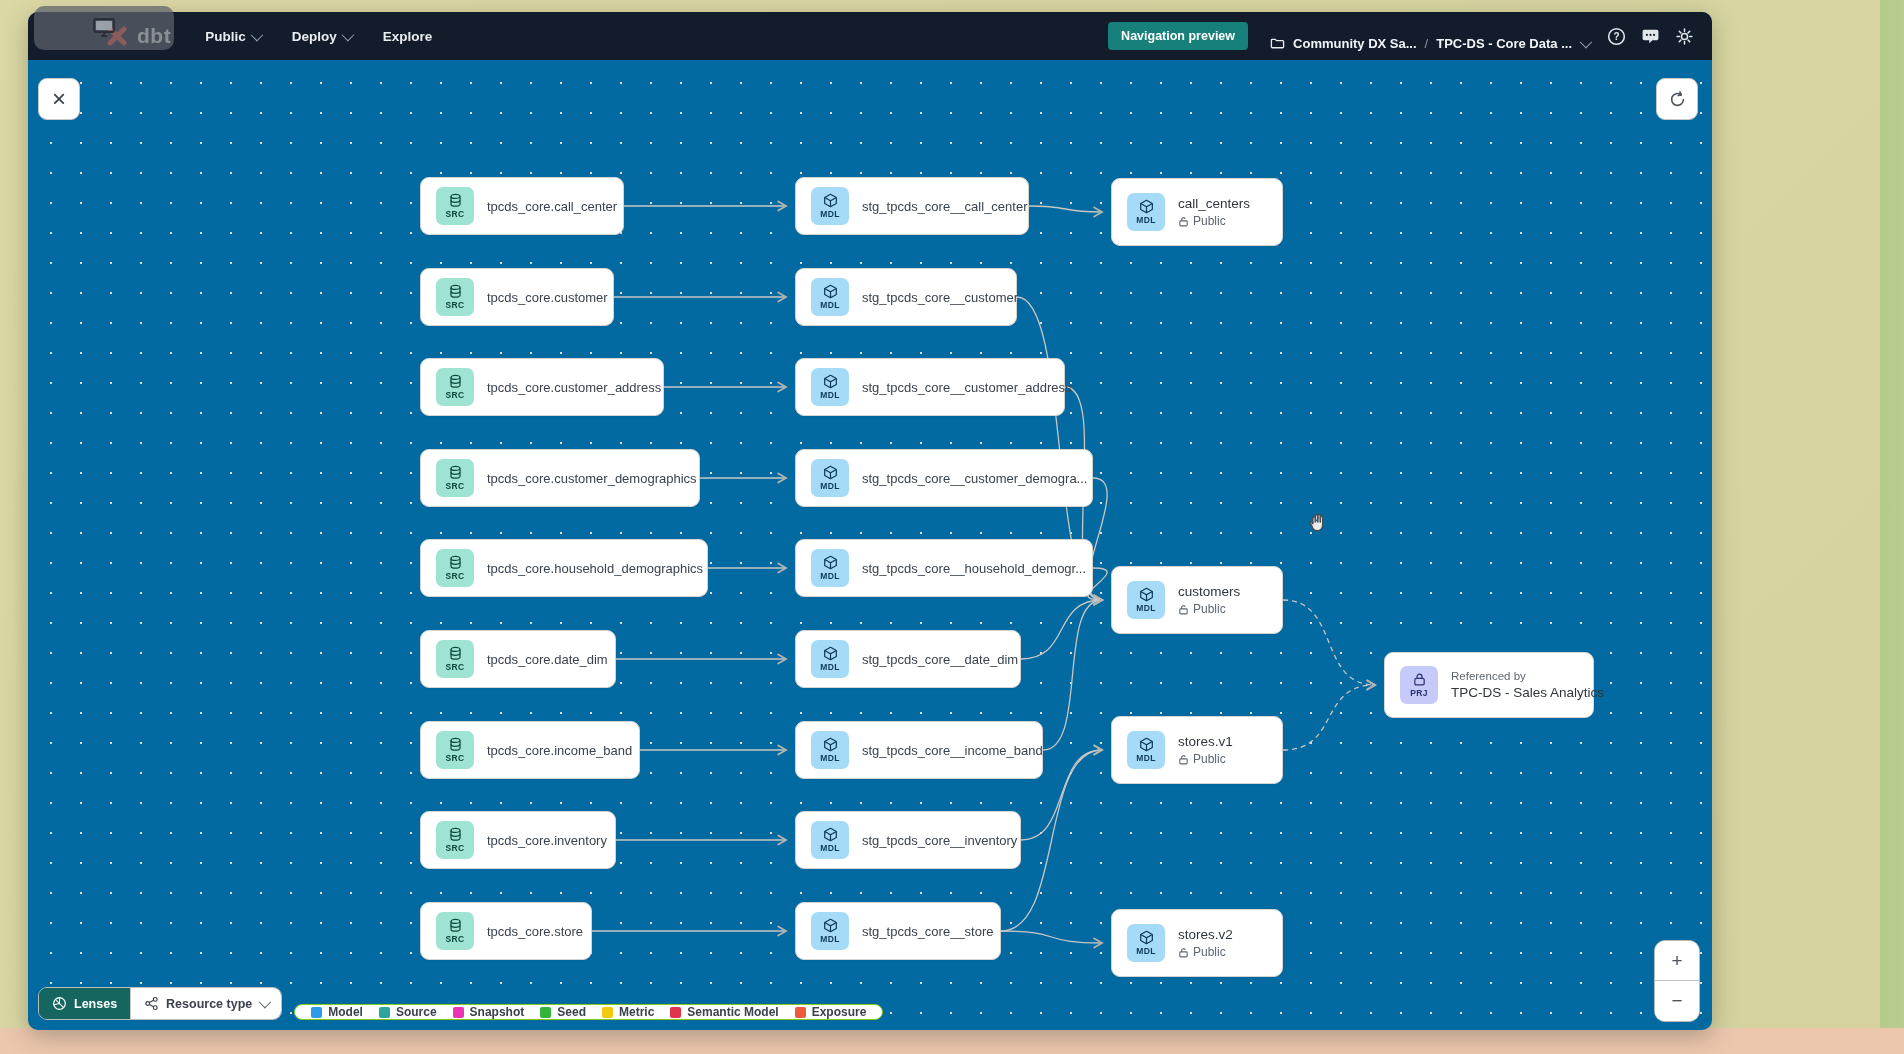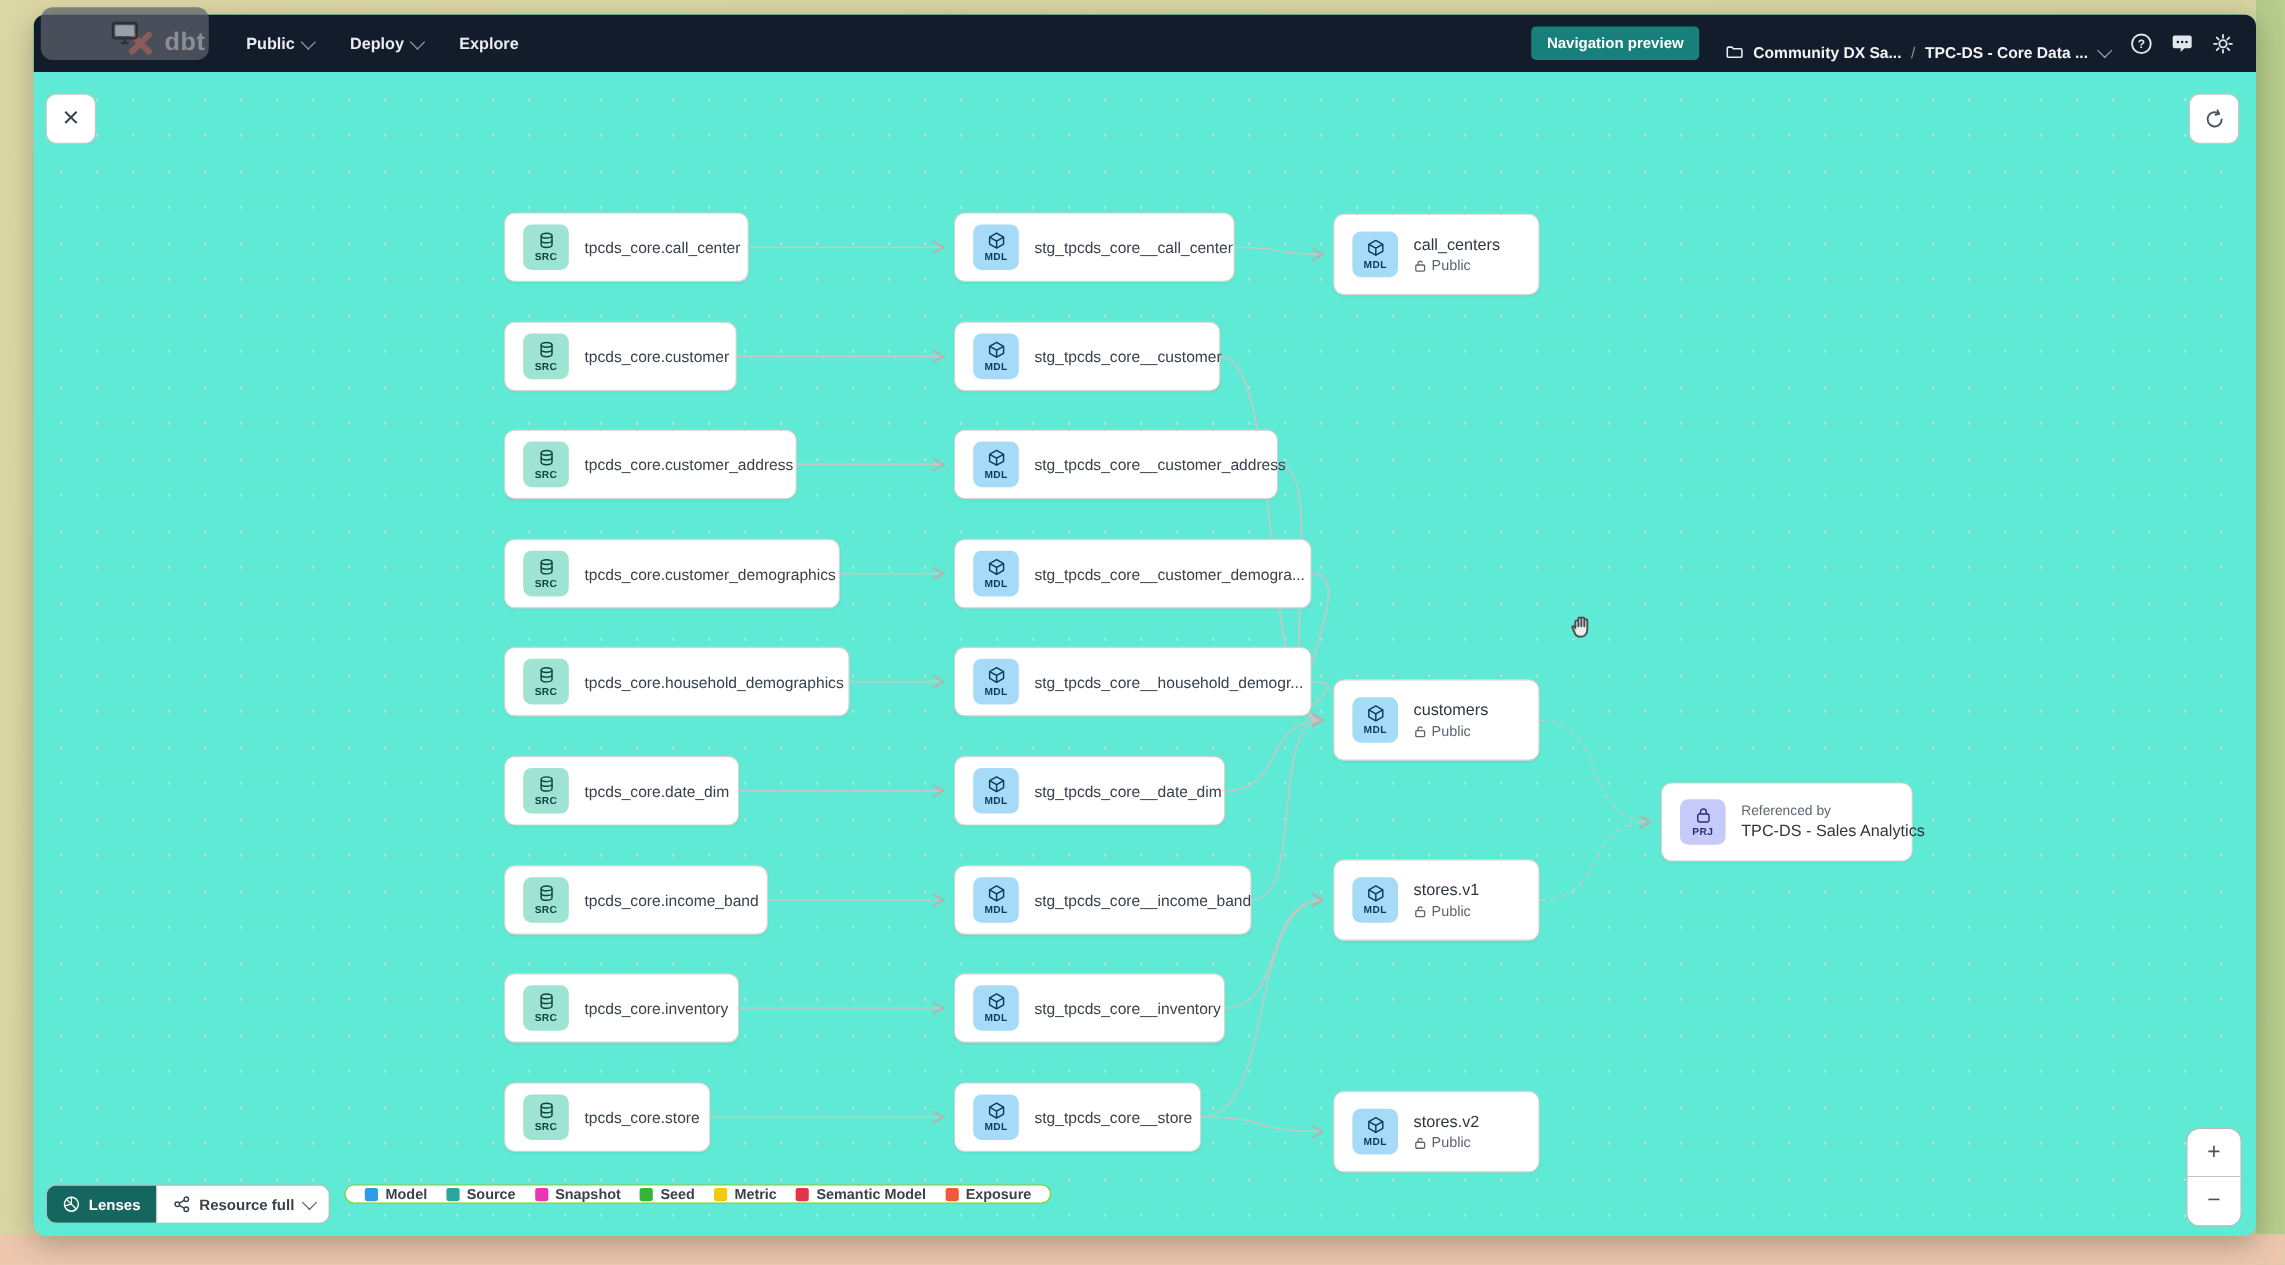--- a/index.html
+++ b/index.html
@@ -8,22 +8,22 @@
     font-family: "Liberation Sans", sans-serif;
     background:
       linear-gradient(to top, #ecc7ae 0, #ecc7ae 26px, rgba(0,0,0,0) 26px),
       linear-gradient(to left, #b8cd8f 0, #b4cb8c 24px, rgba(0,0,0,0) 24px),
       linear-gradient(135deg, #dcd8a6 0%, #d8d5a2 60%, #d5d2a0 100%);
     position: relative;
   }
 
   
   .app-window {
-    position:absolute; left:28px; top:12px; width:1852px; height:1018px;
-    background:#5eead4; border-radius:10px; overflow:hidden;
+    position:absolute; left:28px; top:12px; width:1684px; height:1018px;
+    background:#0369a1; border-radius:10px; overflow:hidden;
     box-shadow:0 6px 24px rgba(60,60,40,.35);
   }
 
   
   .navbar {
     position:absolute; top:0; left:0; right:0; height:48px;
     background:#131c2b; display:flex; align-items:center; padding:0 18px;
     color:#e9ecf1; z-index:20;
   }
   .brand { display:flex; align-items:center; gap:7px; margin-left:58px; margin-right:34px; }
@@ -96,21 +96,21 @@
   .node-label { font-size:13px; color:#39424d; white-space:nowrap; }
   .node-col { display:flex; flex-direction:column; gap:3px; }
   .node-title { font-size:13.5px; color:#2f363d; white-space:nowrap; }
   .node-sub { font-size:12px; color:#5d6670; display:flex; align-items:center; gap:4px; }
   .node-pre { font-size:11.5px; color:#5d6670; white-space:nowrap; }
 
   
   .hand-cursor { position:absolute; left:1277px; top:498px; width:26px; height:26px; z-index:15; pointer-events:none; }
 
   
-  .bottom-bar { position:absolute; left:10px; bottom:10px; display:flex; gap:12px; z-index:10; align-items:flex-start; }
+  .bottom-bar { position:absolute; left:10px; bottom:10px; display:flex; gap:12px; z-index:10; align-items:flex-end; }
   .lens-group { display:flex; border:1px solid #b9beba; border-radius:9px; overflow:hidden; }
   .lenses-btn {
     display:flex; align-items:center; gap:7px; background:#15665f; color:#fff;
     font-size:12.5px; font-weight:bold; padding:8px 13px; border:none; cursor:pointer;
   }
   .resource-btn {
     display:flex; align-items:center; gap:7px; background:#fff; color:#39424d;
     font-size:12.5px; font-weight:bold; padding:8px 13px; border:none; border-left:1px solid #c9c9c6; cursor:pointer;
   }
   .resource-btn .chev { border-color:#5a626b; }
@@ -530,21 +530,21 @@
       </button>
       <button class="resource-btn">
         <svg width="15" height="15" viewBox="0 0 16 16">
           <g fill="none" stroke="currentColor" stroke-width="1.3">
             <circle cx="4" cy="8" r="2"></circle>
               <circle cx="12" cy="3.6" r="2"></circle>
               <circle cx="12" cy="12.4" r="2"></circle>
             <path d="M5.8 7 10.2 4.6M5.8 9l4.4 2.4"></path>
           </g>
         </svg>
-        <span>Resource full</span>
+        <span>Resource type</span>
         <i class="chev"></i>
       </button>
     </div>
     <div class="legend-box" id="legend-box">
         <span class="legend-item">
           <span class="legend-swatch" style="background:#2e9be6"></span>
           <span>Model</span>
         </span>
         <span class="legend-item">
           <span class="legend-swatch" style="background:#2aa69c"></span>

